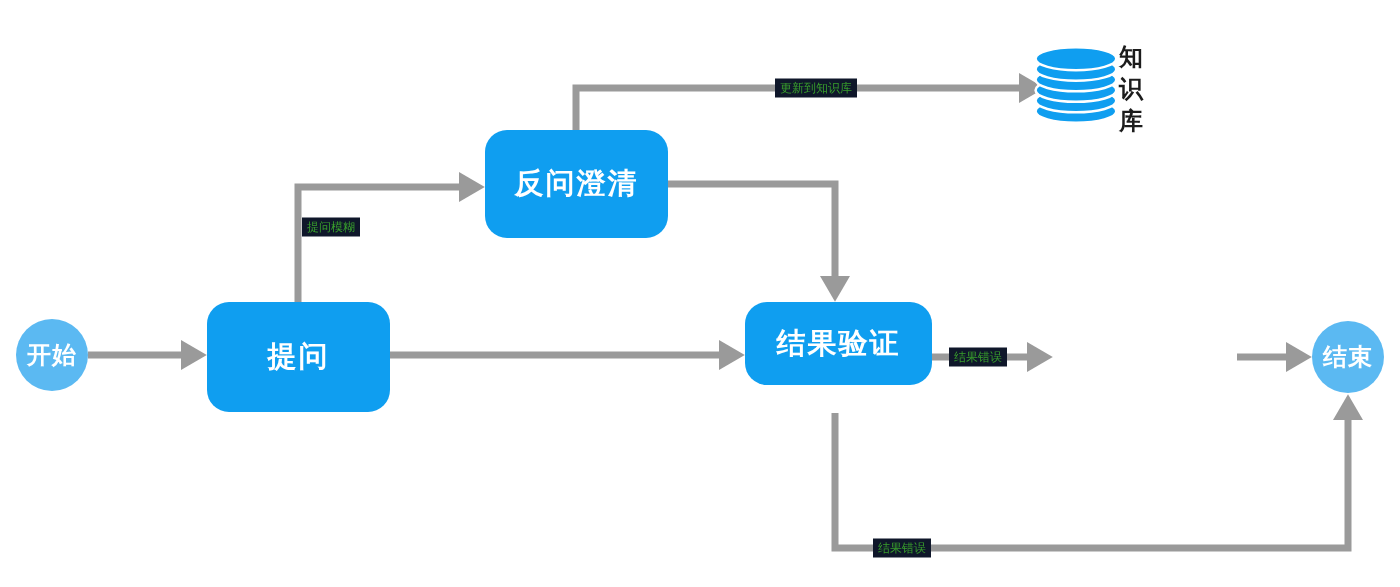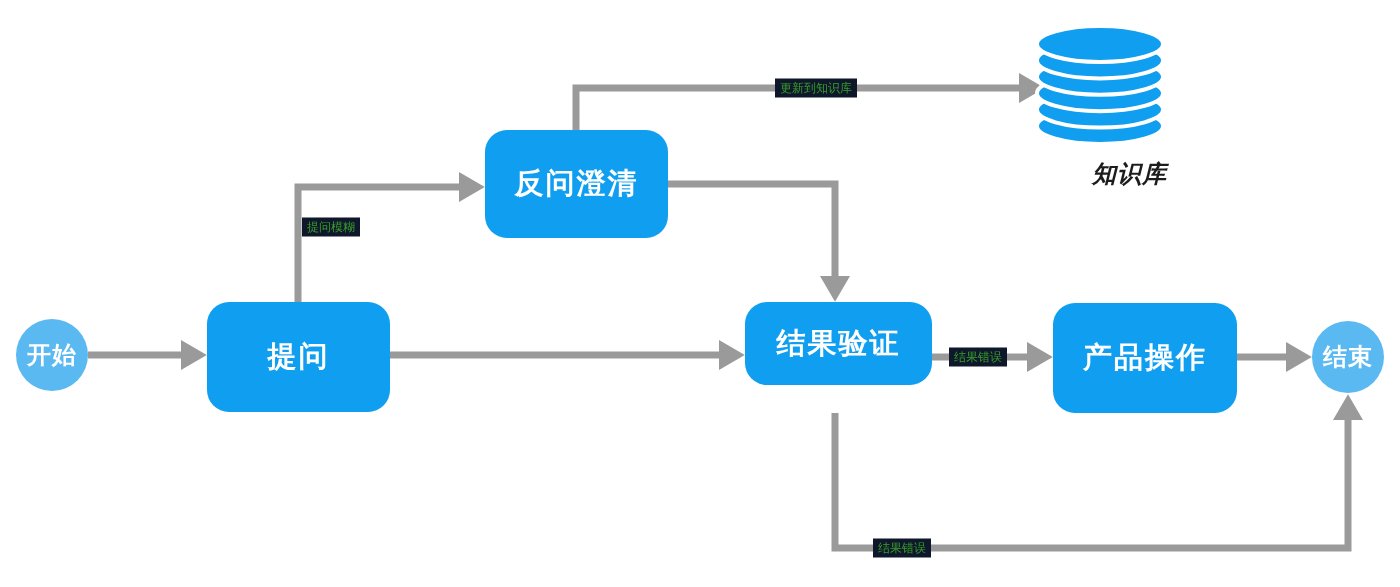--- a/index.html
+++ b/index.html
@@ -44,23 +44,22 @@
     transform:translate(-50%,-50%);
     background:#0f172a;
     color:var(--label-green);
     font-size:12px;font-weight:400;
     padding:1px 5px;
     white-space:nowrap;
     z-index:3;
   }
   .db-wrap{
     position:absolute;left:1033px;top:20px;width:134px;
-    display:flex;flex-direction:column;align-items:flex-end;
+    display:flex;flex-direction:row;align-items:center;
     z-index:2;
-    font-style:italic;
   }
   .db-label{
     margin-top:8px;
     color:var(--label-dark);
     font-size:24px;font-weight:600;letter-spacing:1px;
   }
 </style>
 </head>
 <body>
 
@@ -97,23 +96,20 @@
   </div>
 
   <div class="node" style="left:485px;top:130px;width:183px;height:108px;">
     <span>反问澄清</span>
   </div>
 
   <div class="node" style="left:745px;top:302px;width:187px;height:83px;">
     <span>结果验证</span>
   </div>
 
-  <div class="node" style="left:1053px;top:303px;width:184px;height:110px;">
-    <span>产品操作</span>
-  </div>
 
   <div class="db-wrap">
     <svg width="134" height="130" viewBox="0 0 134 130">
       <g fill="#0f9ef0" stroke="#ffffff" stroke-width="4">
         <ellipse cx="67" cy="106" rx="63" ry="18"></ellipse>
         <ellipse cx="67" cy="89.6" rx="63" ry="18"></ellipse>
         <ellipse cx="67" cy="73.2" rx="63" ry="18"></ellipse>
         <ellipse cx="67" cy="56.8" rx="63" ry="18"></ellipse>
         <ellipse cx="67" cy="40.4" rx="63" ry="18"></ellipse>
         <ellipse cx="67" cy="24" rx="63" ry="18"></ellipse>

